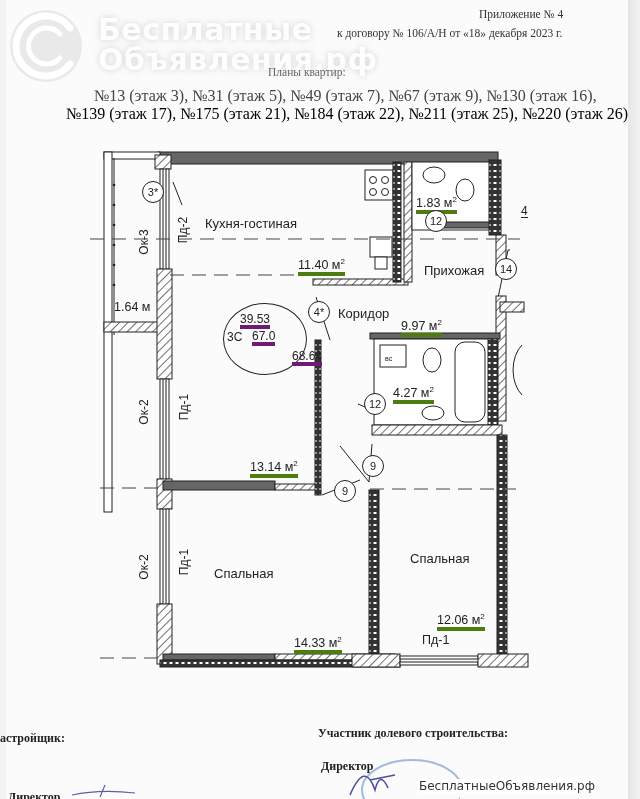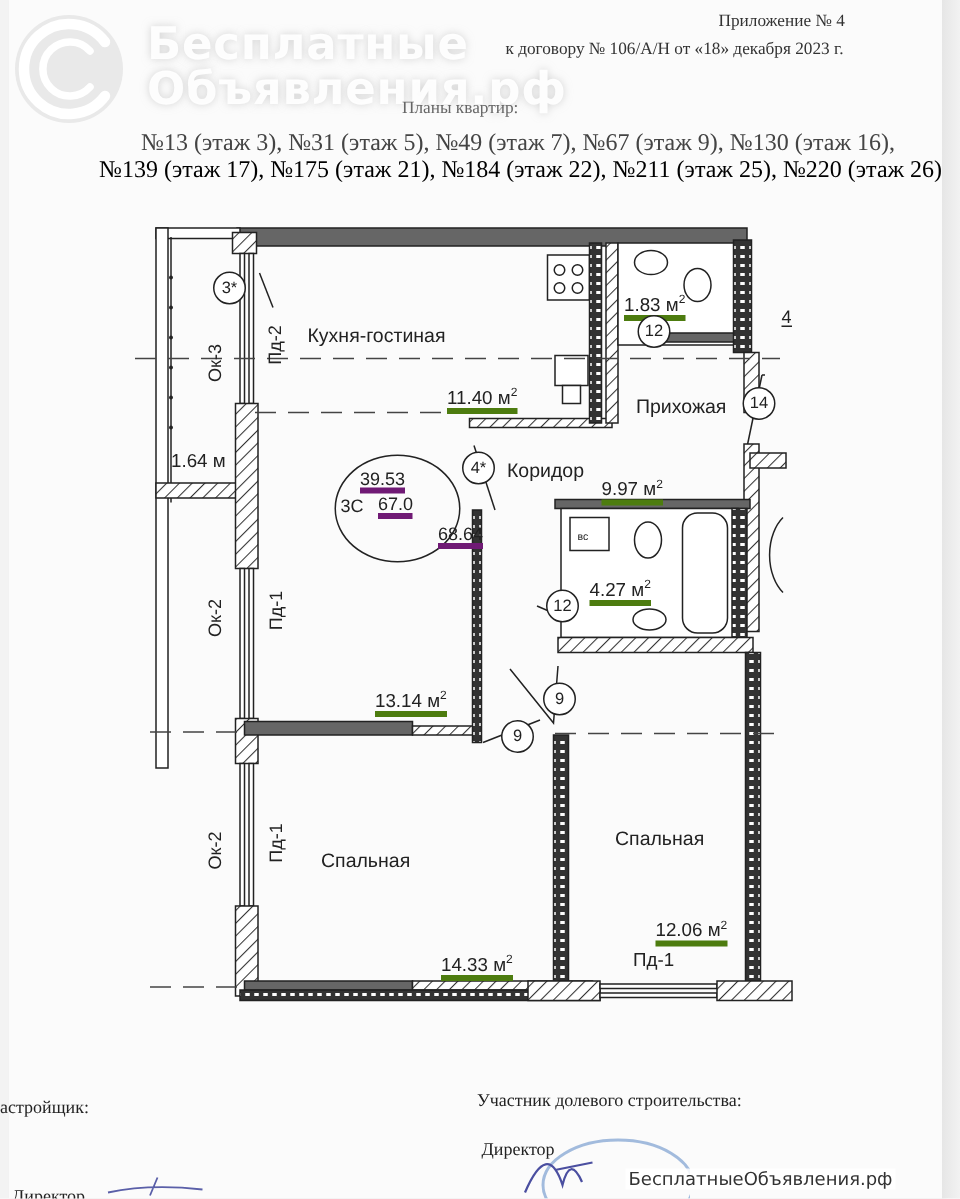--- a/index.html
+++ b/index.html
@@ -46,21 +46,21 @@
       position: absolute; width: 20px; height: 20px; border: 1px solid #222; border-radius: 50%;
       font-family: "Liberation Sans", sans-serif; font-size: 11px; text-align: center; line-height: 20px; background: #fff; color: #222;
     }
     .summary {
       position: absolute; left: 223px; top: 303px; width: 82px; height: 70px; border: 1px solid #222; border-radius: 50%;
       font-family: "Liberation Sans", sans-serif; font-size: 12px; color: #222;
     }
     .summary span { position: absolute; white-space: nowrap; }
     .summary .u { border-bottom: 4px solid #701a75; line-height: 12px; }
 
-    .sig-head { position: absolute; font-weight: normal; font-size: 12px; color: #222; white-space: nowrap; }
+    .sig-head { position: absolute; font-weight: bold; font-size: 12px; color: #222; white-space: nowrap; }
     .developer { left: 0px; top: 731px; }
     .participant { left: 318px; top: 726px; }
     .director-l { left: 8px; top: 790px; }
     .director-r { left: 321px; top: 759px; }
     .wm-bottom {
       position: absolute; left: 417px; top: 779px; font-family: "DejaVu Sans", sans-serif;
       font-size: 12px; color: #333; background: rgba(255,255,255,0.85); padding: 0 2px; white-space: nowrap;
     }
   </style>
 </head>

